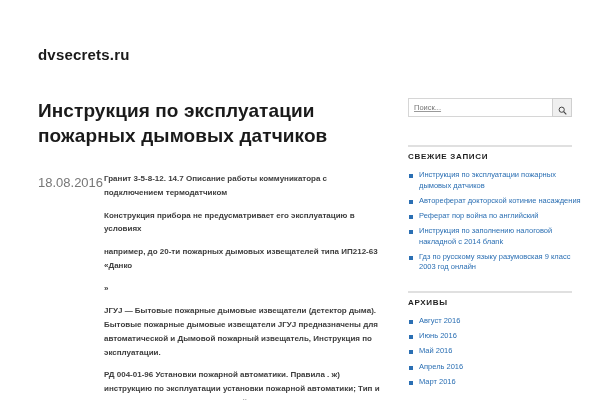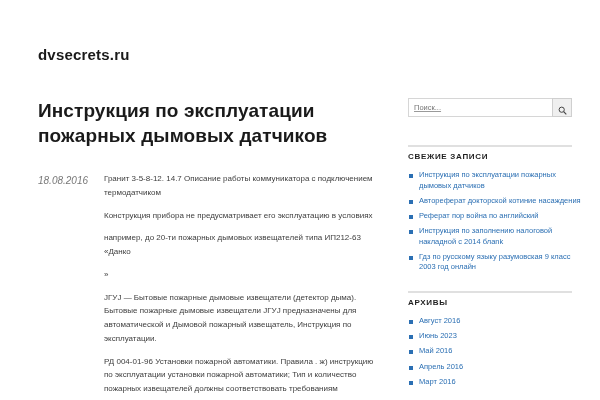--- a/index.html
+++ b/index.html
@@ -49,34 +49,34 @@
     margin: 0 0 24px 0;
     letter-spacing: 0.1px;
   }
   .entry-body {
     display: flex;
     align-items: flex-start;
   }
   .entry-date {
     width: 66px;
     flex: 0 0 66px;
-    font-size: 10px;
+    font-size: 13px;
     color: #777777;
     padding-top: 2px;
     line-height: 1.4;
-    font-style: italic;
   }
   .entry-content {
     flex: 1 1 auto;
     font-size: 8px;
     line-height: 1.72;
     color: #3d3d3d;
   }
   .entry-content p {
     margin: 0 0 9px 0;
+    font-weight: bold;
   }
   
   .sidebar {
     width: 220px;
     padding-left: 28px;
     padding-right: 16px;
     padding-top: 0;
   }
   .search-form {
     display: flex;
@@ -206,21 +206,21 @@
           <li><a href="#">Реферат пор война по английский</a></li>
           <li><a href="#">Инструкция по заполнению налоговой накладной с 2014 блank</a></li>
           <li><a href="#">Гдз по русскому языку разумовская 9 класс 2003 год онлайн</a></li>
         </ul>
       </section>
 
       <section class="widget">
         <h3 class="widget-title">АРХИВЫ</h3>
         <ul class="widget-list">
           <li><a href="#">Август 2016</a></li>
-          <li><a href="#">Июнь 2023</a></li>
+          <li><a href="#">Июнь 2016</a></li>
           <li><a href="#">Май 2016</a></li>
           <li><a href="#">Апрель 2016</a></li>
           <li><a href="#">Март 2016</a></li>
         </ul>
       </section>
 
     </aside>
   </div>
 </div>
 

